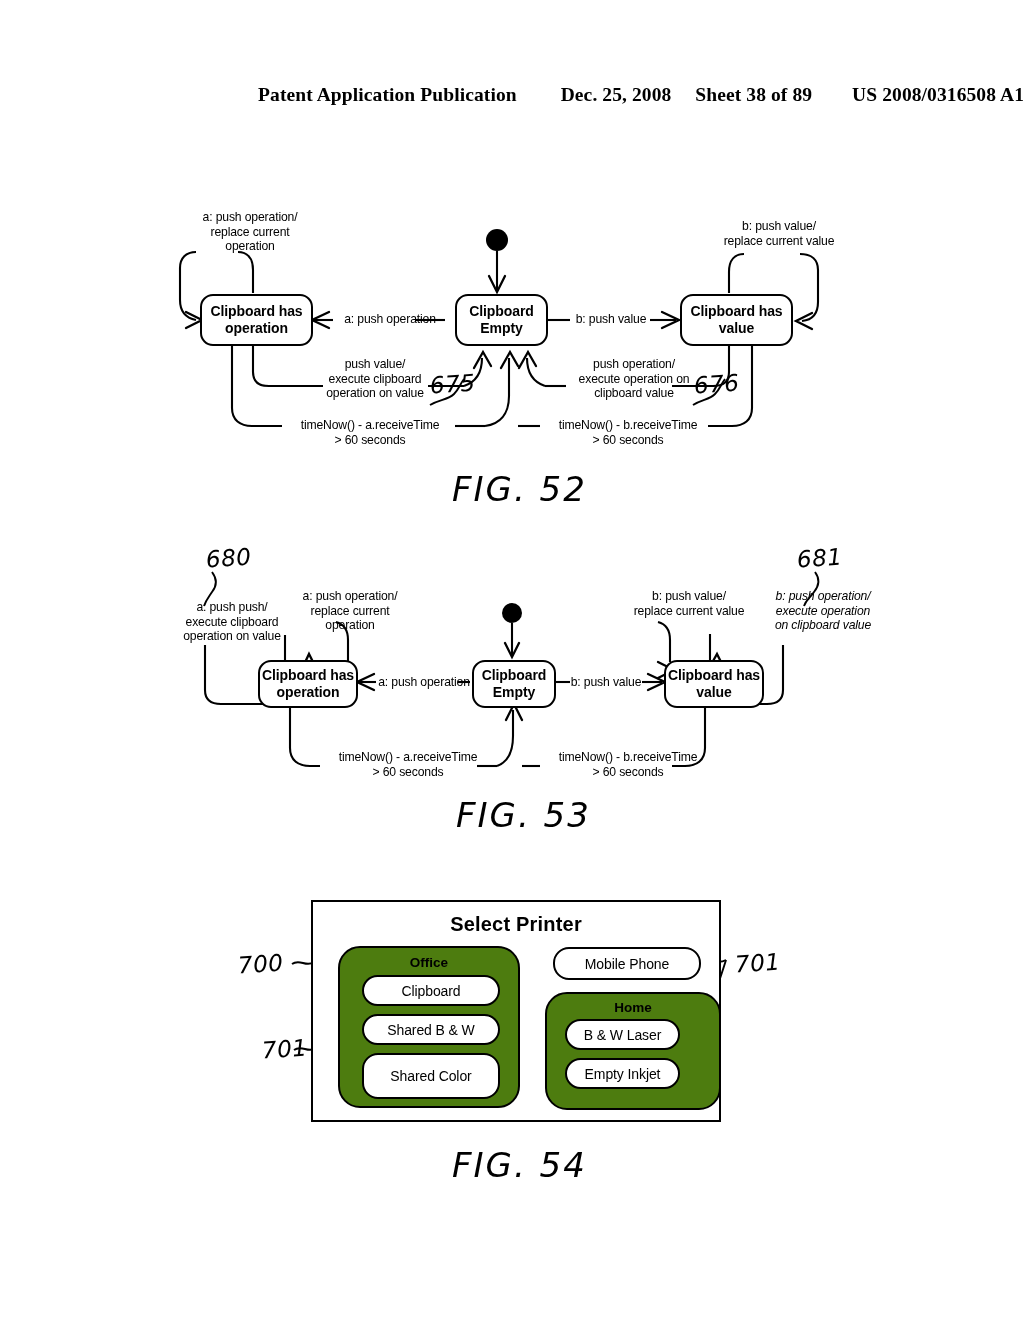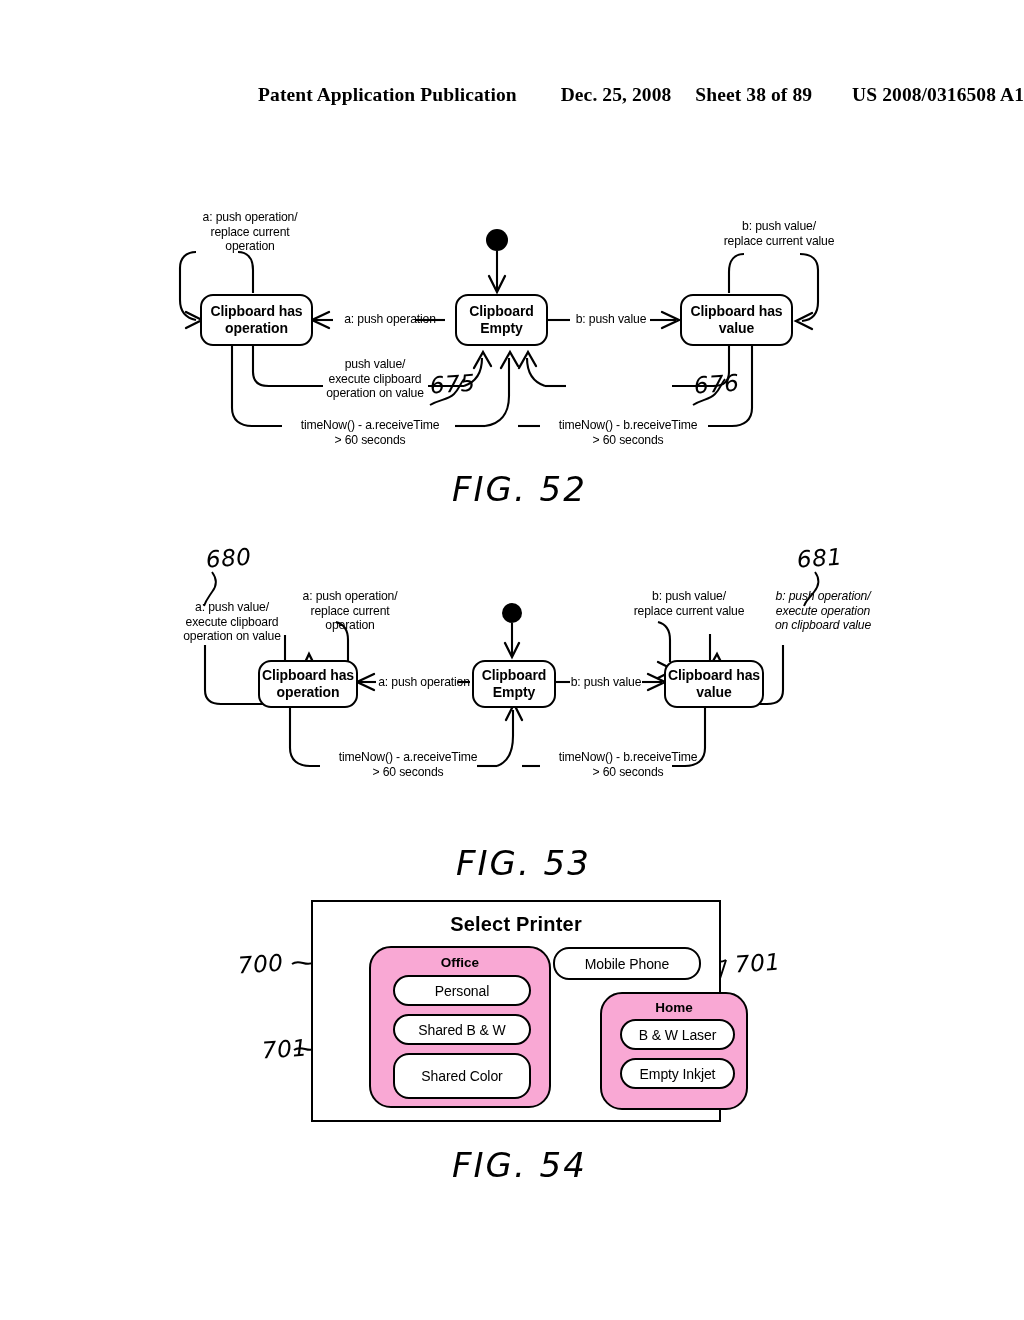--- a/index.html
+++ b/index.html
@@ -107,23 +107,22 @@
     width: 100%;
     text-align: center;
     font-weight: bold;
     font-size: 20px;
     letter-spacing: 0.2px;
   }
   .group {
     position: absolute;
     border: 2.2px solid #000;
     border-radius: 22px;
-    background: #f9a8d4;
+    background: #4d7c0f;
     box-sizing: border-box;
-    margin-left: 31px;
   }
   .group-title {
     position: absolute;
     width: 100%;
     text-align: center;
     font-weight: bold;
     font-size: 13.5px;
   }
   .pill {
     position: absolute;
@@ -208,20 +207,23 @@
   <div class="lbl" style="left:160px; top:210px; width:180px;">a: push operation/
 replace current
 operation</div>
   <div class="lbl" style="left:332px; top:312px; width:116px;">a: push operation</div>
   <div class="lbl" style="left:570px; top:312px; width:82px;">b: push value</div>
   <div class="lbl" style="left:684px; top:219px; width:190px;">b: push value/
 replace current value</div>
   <div class="lbl" style="left:318px; top:357px; width:114px;">push value/
 execute clipboard
 operation on value</div>
+  <div class="lbl" style="left:558px; top:357px; width:152px;">push operation/
+execute operation on
+clipboard value</div>
   <div class="lbl" style="left:280px; top:418px; width:180px;">timeNow() - a.receiveTime
 &gt; 60 seconds</div>
   <div class="lbl" style="left:538px; top:418px; width:180px;">timeNow() - b.receiveTime
 &gt; 60 seconds</div>
 
   <div class="refnum" style="left:430px; top:371px;">675</div>
   <div class="refnum" style="left:694px; top:371px;">676</div>
 
   <div class="figlabel" style="left:452px; top:469px;">FIG. 52</div>
 </div>
@@ -271,69 +273,69 @@
     <line x1="540" y1="766" x2="522" y2="766"></line>
   </svg>
 
   <div class="state-box" style="left:258px; top:660px; width:100px; height:48px;">Clipboard has
 operation</div>
   <div class="state-box" style="left:472px; top:660px; width:84px; height:48px;">Clipboard
 Empty</div>
   <div class="state-box" style="left:664px; top:660px; width:100px; height:48px;">Clipboard has
 value</div>
 
-  <div class="lbl" style="left:152px; top:600px; width:160px;">a: push value/
+  <div class="lbl" style="left:152px; top:600px; width:160px;">a: push push/
 execute clipboard
 operation on value</div>
   <div class="lbl" style="left:268px; top:589px; width:164px;">a: push operation/
 replace current
 operation</div>
   <div class="lbl" style="left:372px; top:675px; width:104px;">a: push operation</div>
   <div class="lbl" style="left:565px; top:675px; width:82px;">b: push value</div>
   <div class="lbl" style="left:596px; top:589px; width:186px;">b: push value/
 replace current value</div>
   <div class="lbl" style="left:744px; top:589px; width:158px;font-style:italic;">b: push operation/
 execute operation
 on clipboard value</div>
   <div class="lbl" style="left:318px; top:750px; width:180px;">timeNow() - a.receiveTime
 &gt; 60 seconds</div>
   <div class="lbl" style="left:538px; top:750px; width:180px;">timeNow() - b.receiveTime
 &gt; 60 seconds</div>
 
   <div class="refnum" style="left:206px; top:545px;">680</div>
   <div class="refnum" style="left:797px; top:545px;">681</div>
 
-  <div class="figlabel" style="left:456px; top:795px;margin-top:48px;">FIG. 53</div>
+  <div class="figlabel" style="left:456px; top:795px;">FIG. 53</div>
 </div>
 
 <div class="fig" style="left:0; top:0; width:1024px; height:1320px;">
 
   <svg class="wires" width="1024" height="1320">
 
     <path class="thin" d="M292,964 C300,958 306,968 314,962"></path>
 
     <path class="thin" d="M294,1050 C302,1044 308,1054 316,1048 C324,1042 330,1048 338,1045"></path>
 
     <path class="thin" d="M698,962 C708,956 716,966 726,960"></path>
     <path class="thin" d="M726,960 C718,986 708,1012 700,1040 C696,1052 694,1058 690,1062"></path>
   </svg>
 
   <div class="dlg-outer" style="left:311px; top:900px; width:410px; height:222px;">
     <div class="dlg-title" style="top:11px; left:0;">Select Printer</div>
 
     <div class="group" style="left:25px; top:44px; width:182px; height:162px;">
       <div class="group-title" style="top:7px; left:0;">Office</div>
-      <div class="pill" style="left:22px; top:27px; width:138px; height:31px;">Personal</div>
+      <div class="pill" style="left:22px; top:27px; width:138px; height:31px;">Clipboard</div>
       <div class="pill" style="left:22px; top:66px; width:138px; height:31px;">Shared B &amp; W</div>
       <div class="pill" style="left:22px; top:105px; width:138px; height:46px;">Shared Color</div>
     </div>
 
     <div class="pill" style="left:240px; top:45px; width:148px; height:33px;">Mobile Phone</div>
 
-    <div class="group" style="left:256px; top:90px; width:148px; height:118px;">
+    <div class="group" style="left:232px; top:90px; width:176px; height:118px;">
       <div class="group-title" style="top:6px; left:0;">Home</div>
       <div class="pill" style="left:18px; top:25px; width:115px; height:31px;">B &amp; W Laser</div>
       <div class="pill" style="left:18px; top:64px; width:115px; height:31px;">Empty Inkjet</div>
     </div>
   </div>
 
   <div class="refnum" style="left:238px; top:951px;">700</div>
   <div class="refnum" style="left:262px; top:1036px;">701</div>
   <div class="refnum" style="left:735px; top:950px;">701</div>
 

